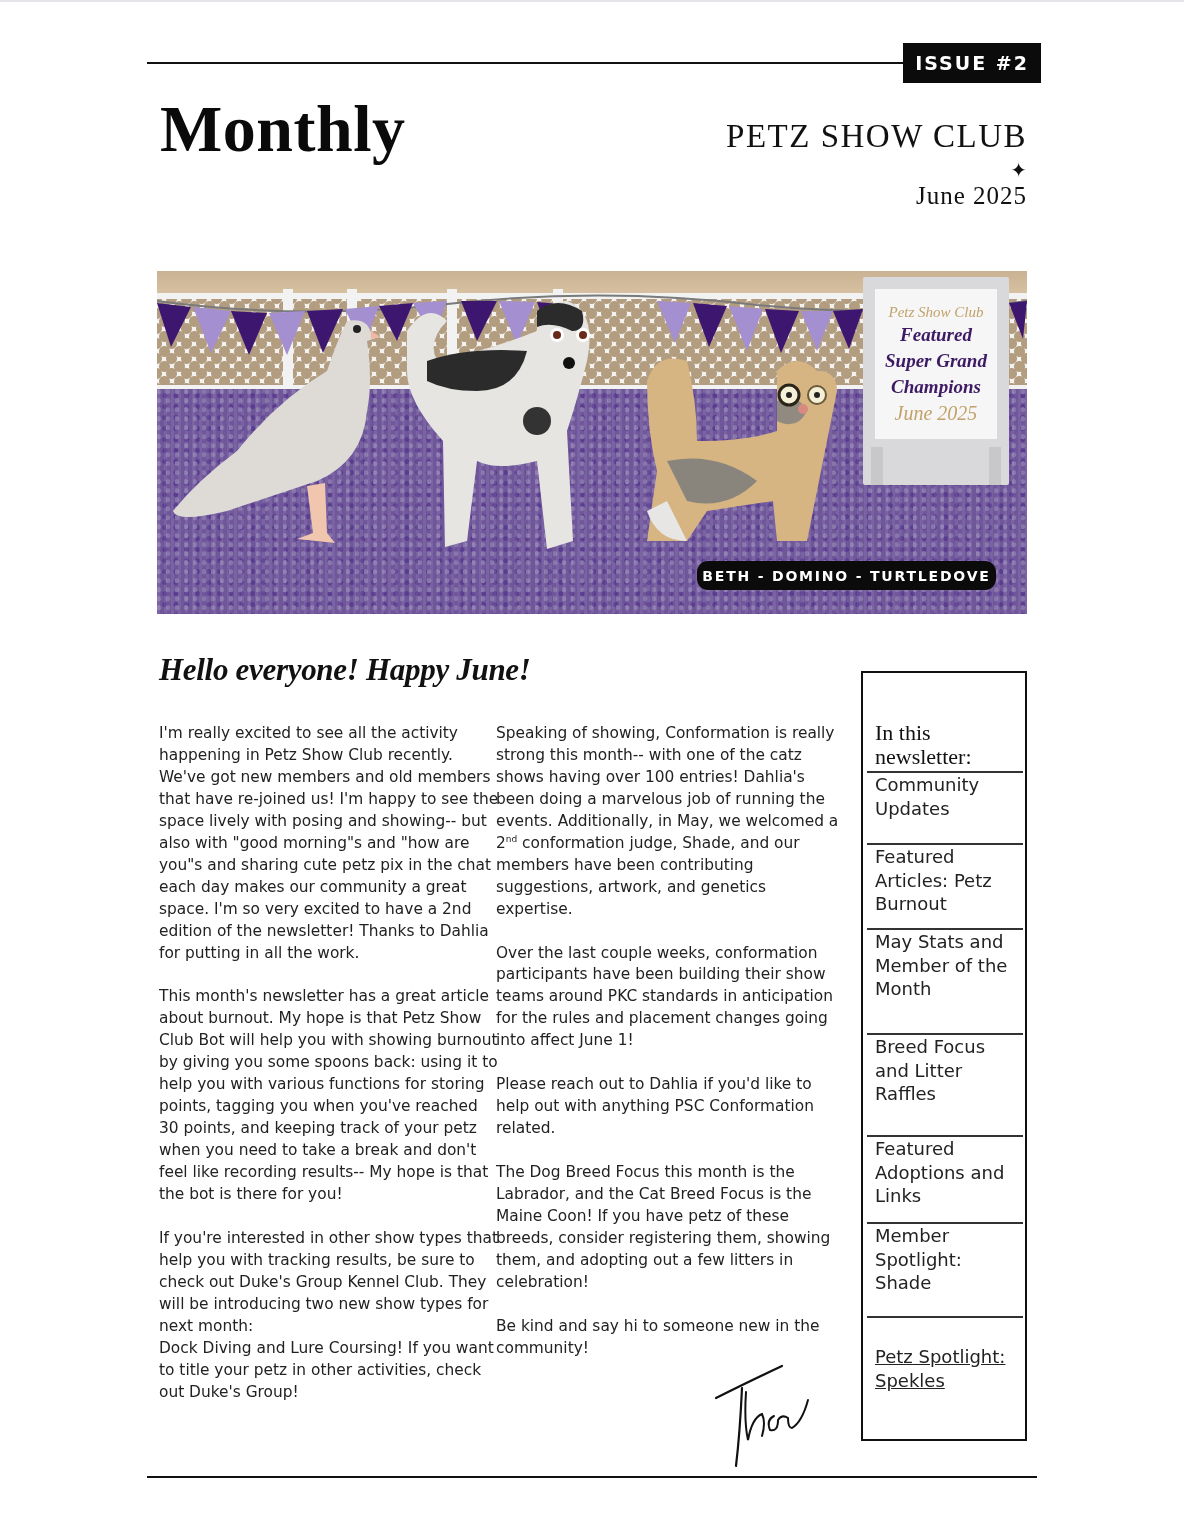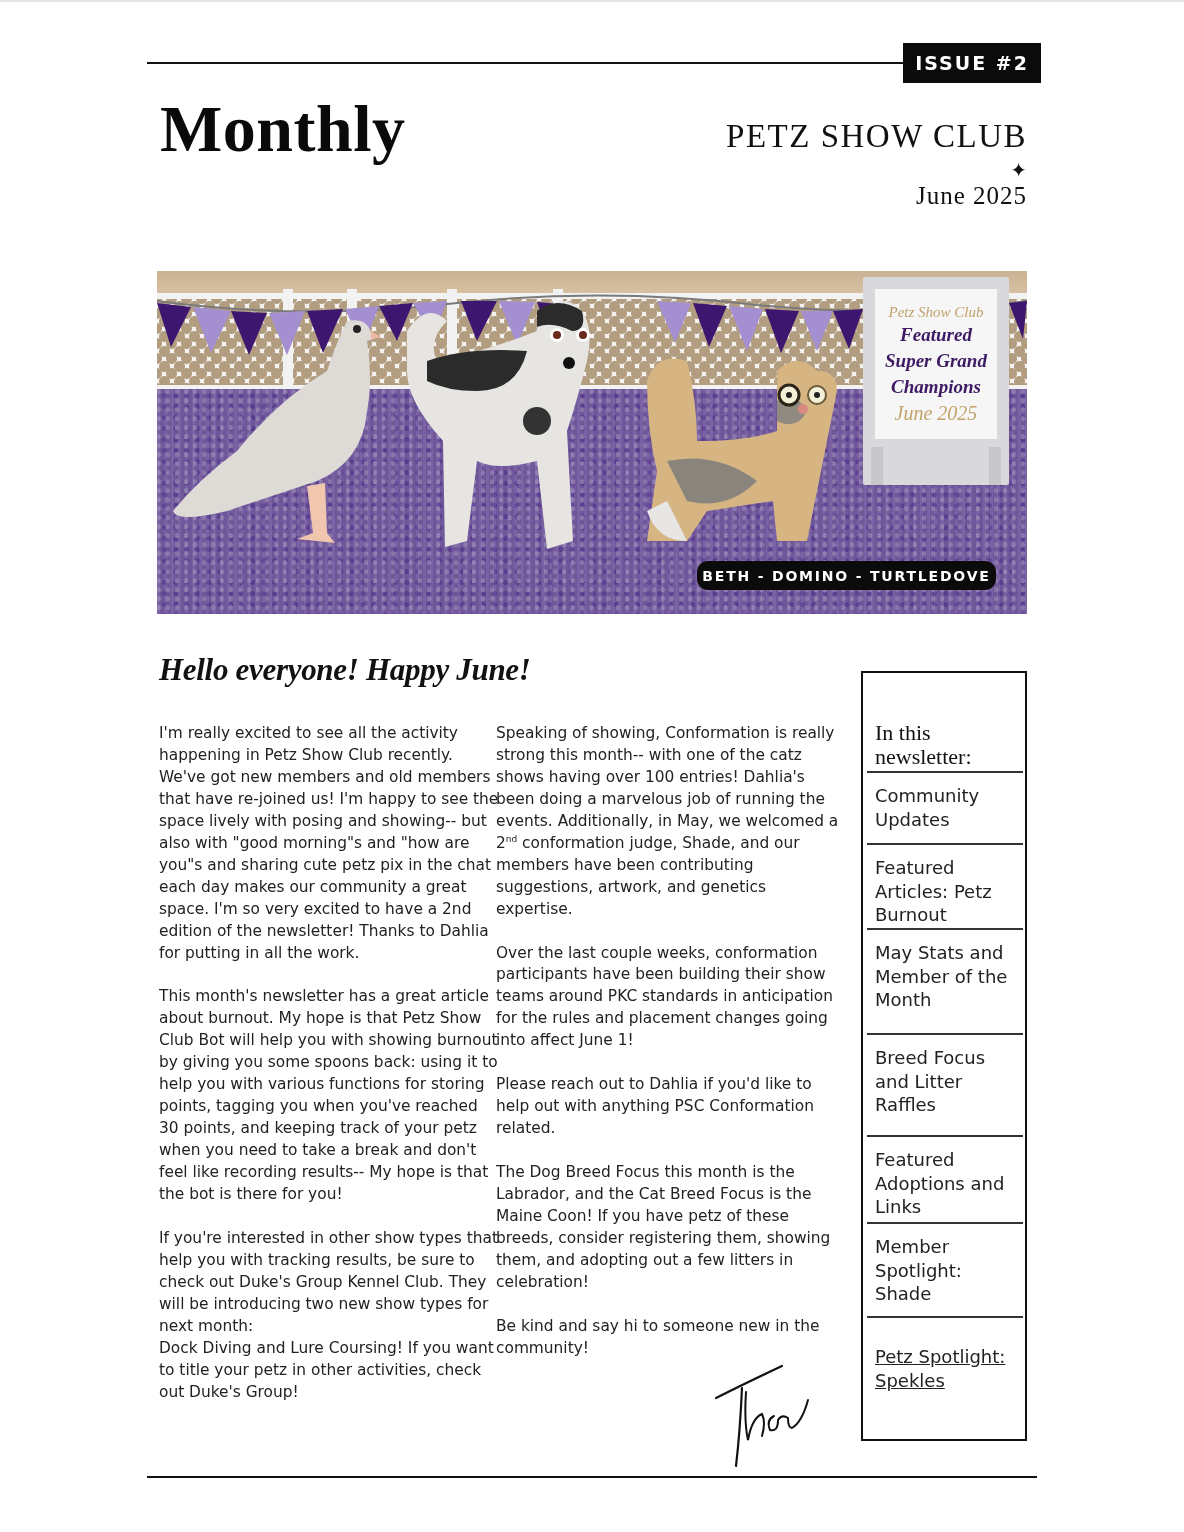--- a/index.html
+++ b/index.html
@@ -60,21 +60,21 @@
   sup { font-size: 9px; line-height: 0; vertical-align: super; }
 
   .signature { position: absolute; left: 712px; top: 1362px; width: 110px; height: 110px; }
 
   
   .toc { position: absolute; left: 861px; top: 671px; width: 166px; height: 770px; border: 2px solid #111; }
   .toc-title { position: absolute; left: 12px; top: 24px; font-family: Liberation Serif, serif;
     font-size: 22px; line-height: 24px; color: #111; margin-top: 24px; }
   .toc-item { position: absolute; left: 4px; width: 156px; border-top: 2px solid #333; padding-left: 8px;
     font-family: "DejaVu Sans", sans-serif; font-size: 18px; line-height: 23.5px; color: #222; }
-  .toc-item .lbl { display: block; padding-top: 11px; }
+  .toc-item .lbl { display: block; }
   .toc-item.last .lbl { padding-top: 27px; text-decoration: underline; }
 
   .rule-bottom { position: absolute; left: 147px; top: 1476px; width: 890px; height: 2px; background: #111; }
 </style>
 </head>
 <body>
 
 <div class="topstrip"></div>
 
 <div class="rule-top"></div>

